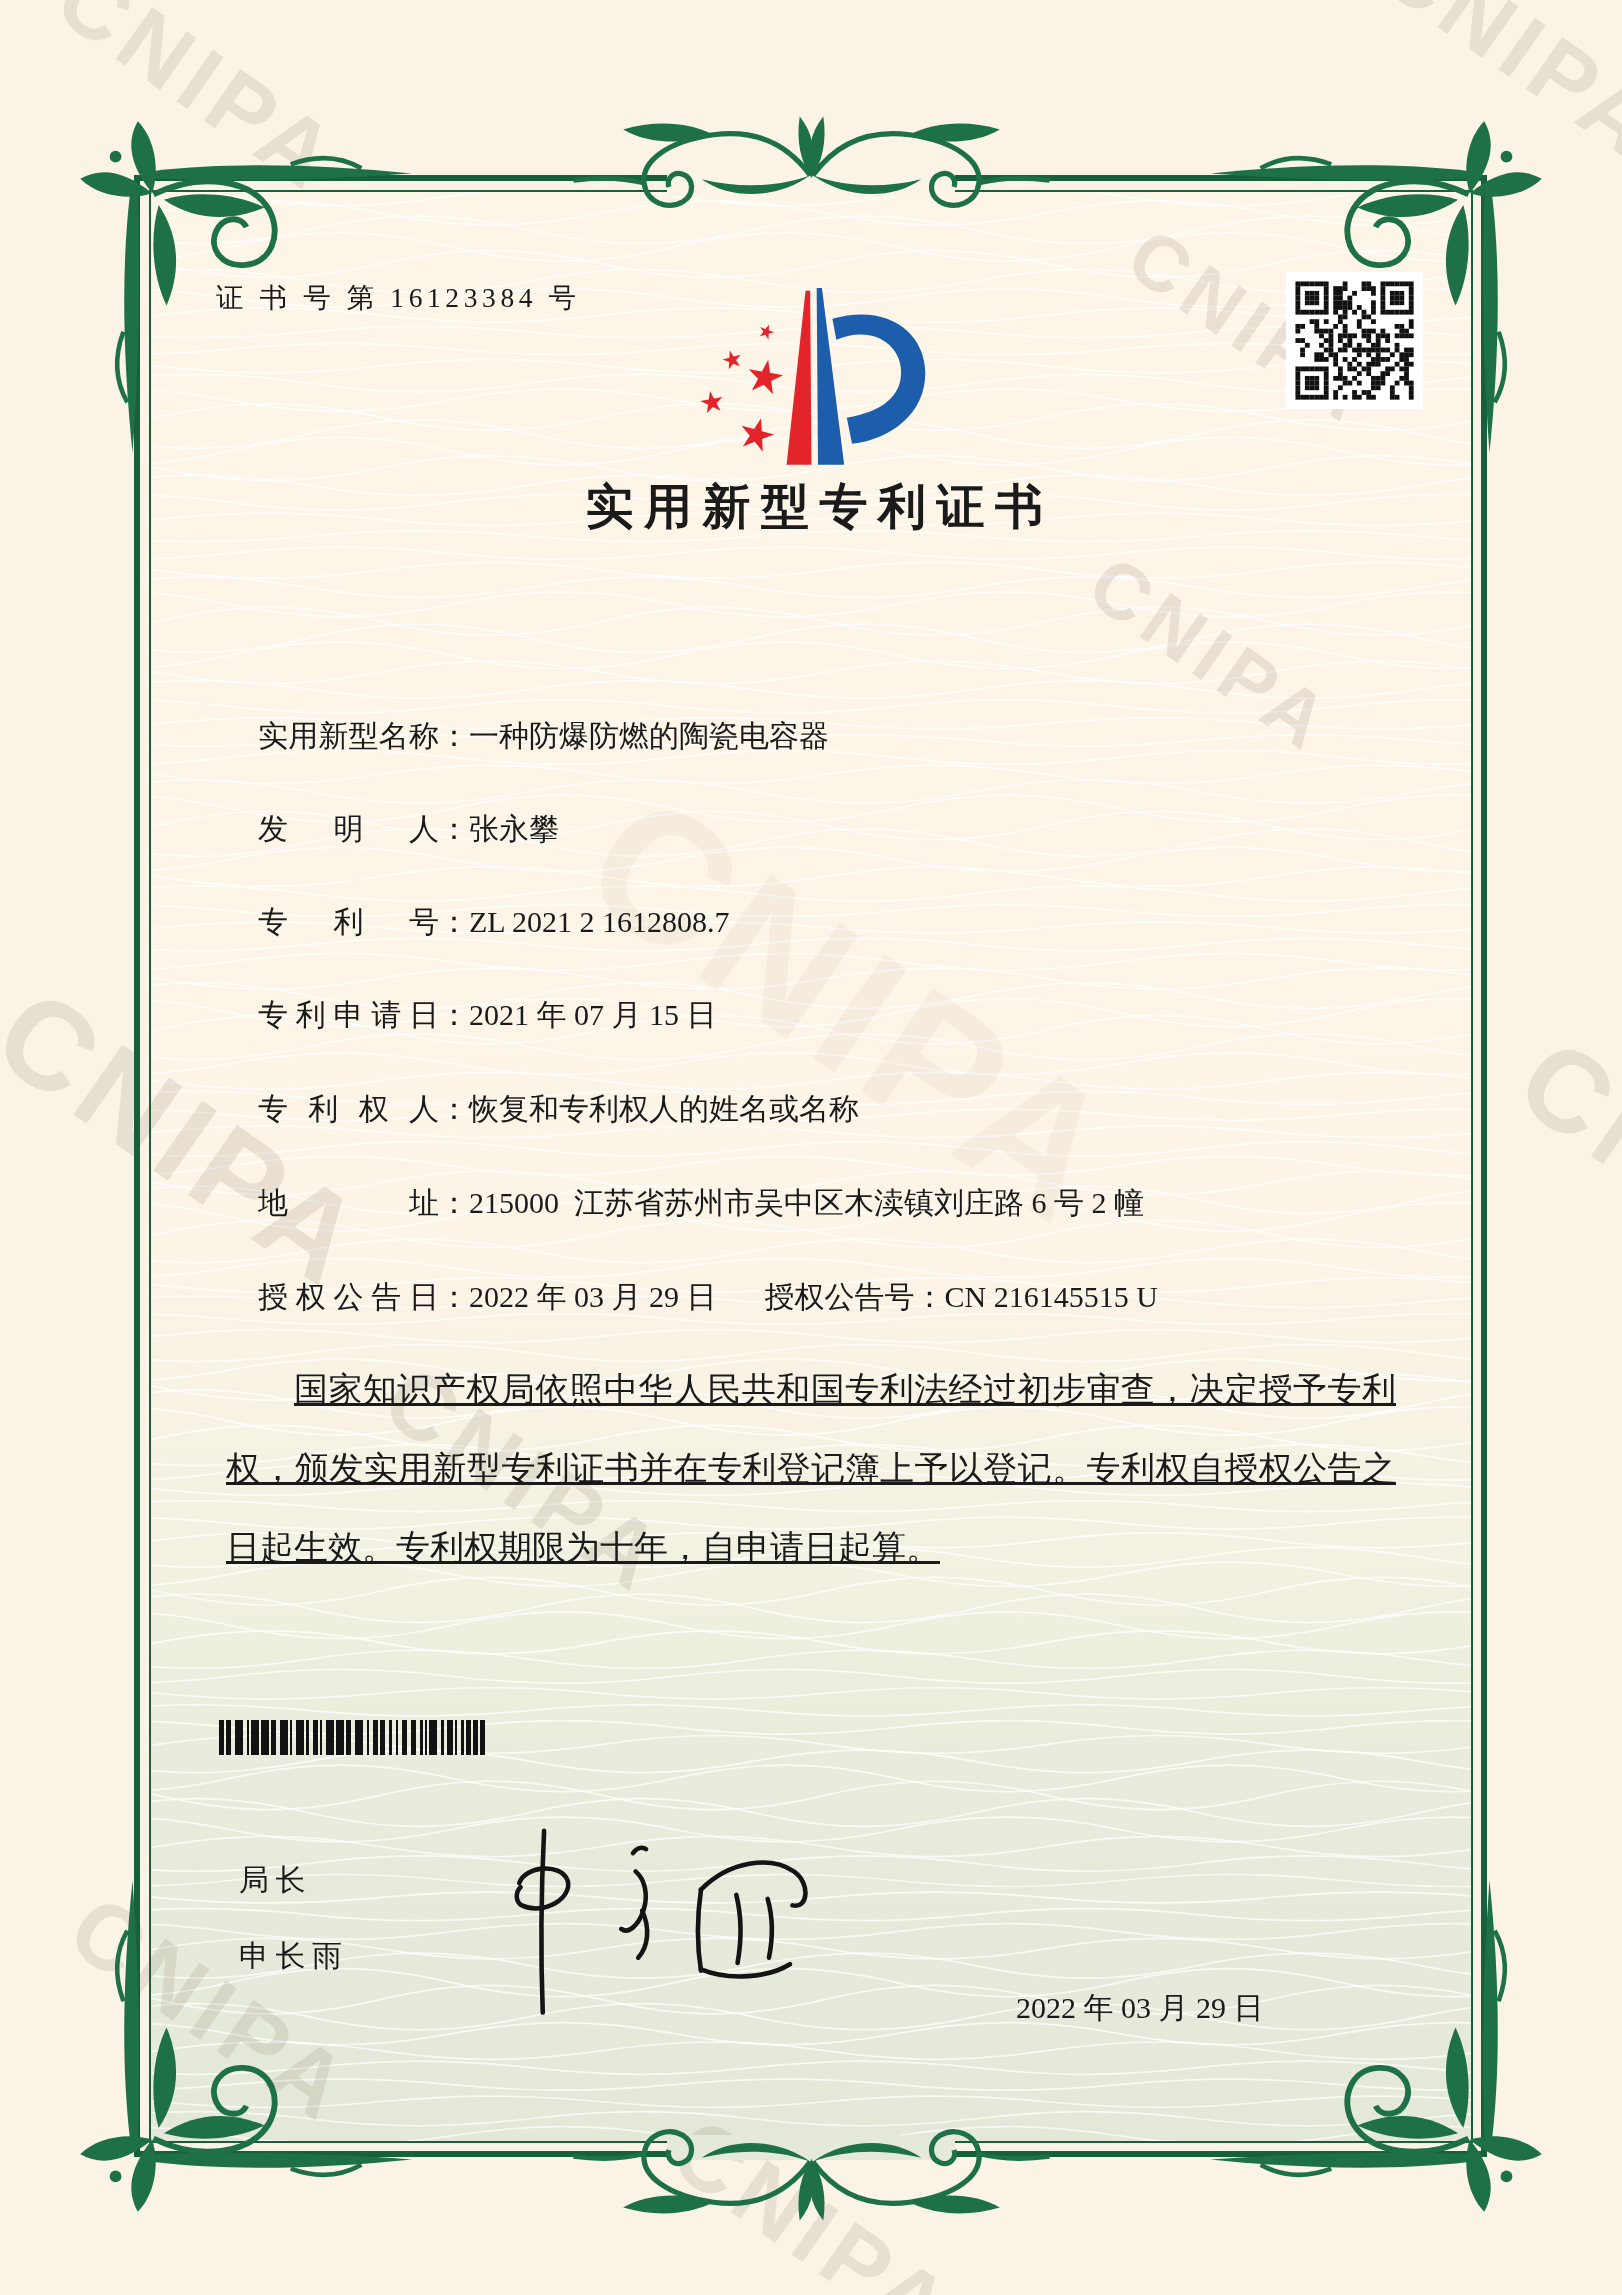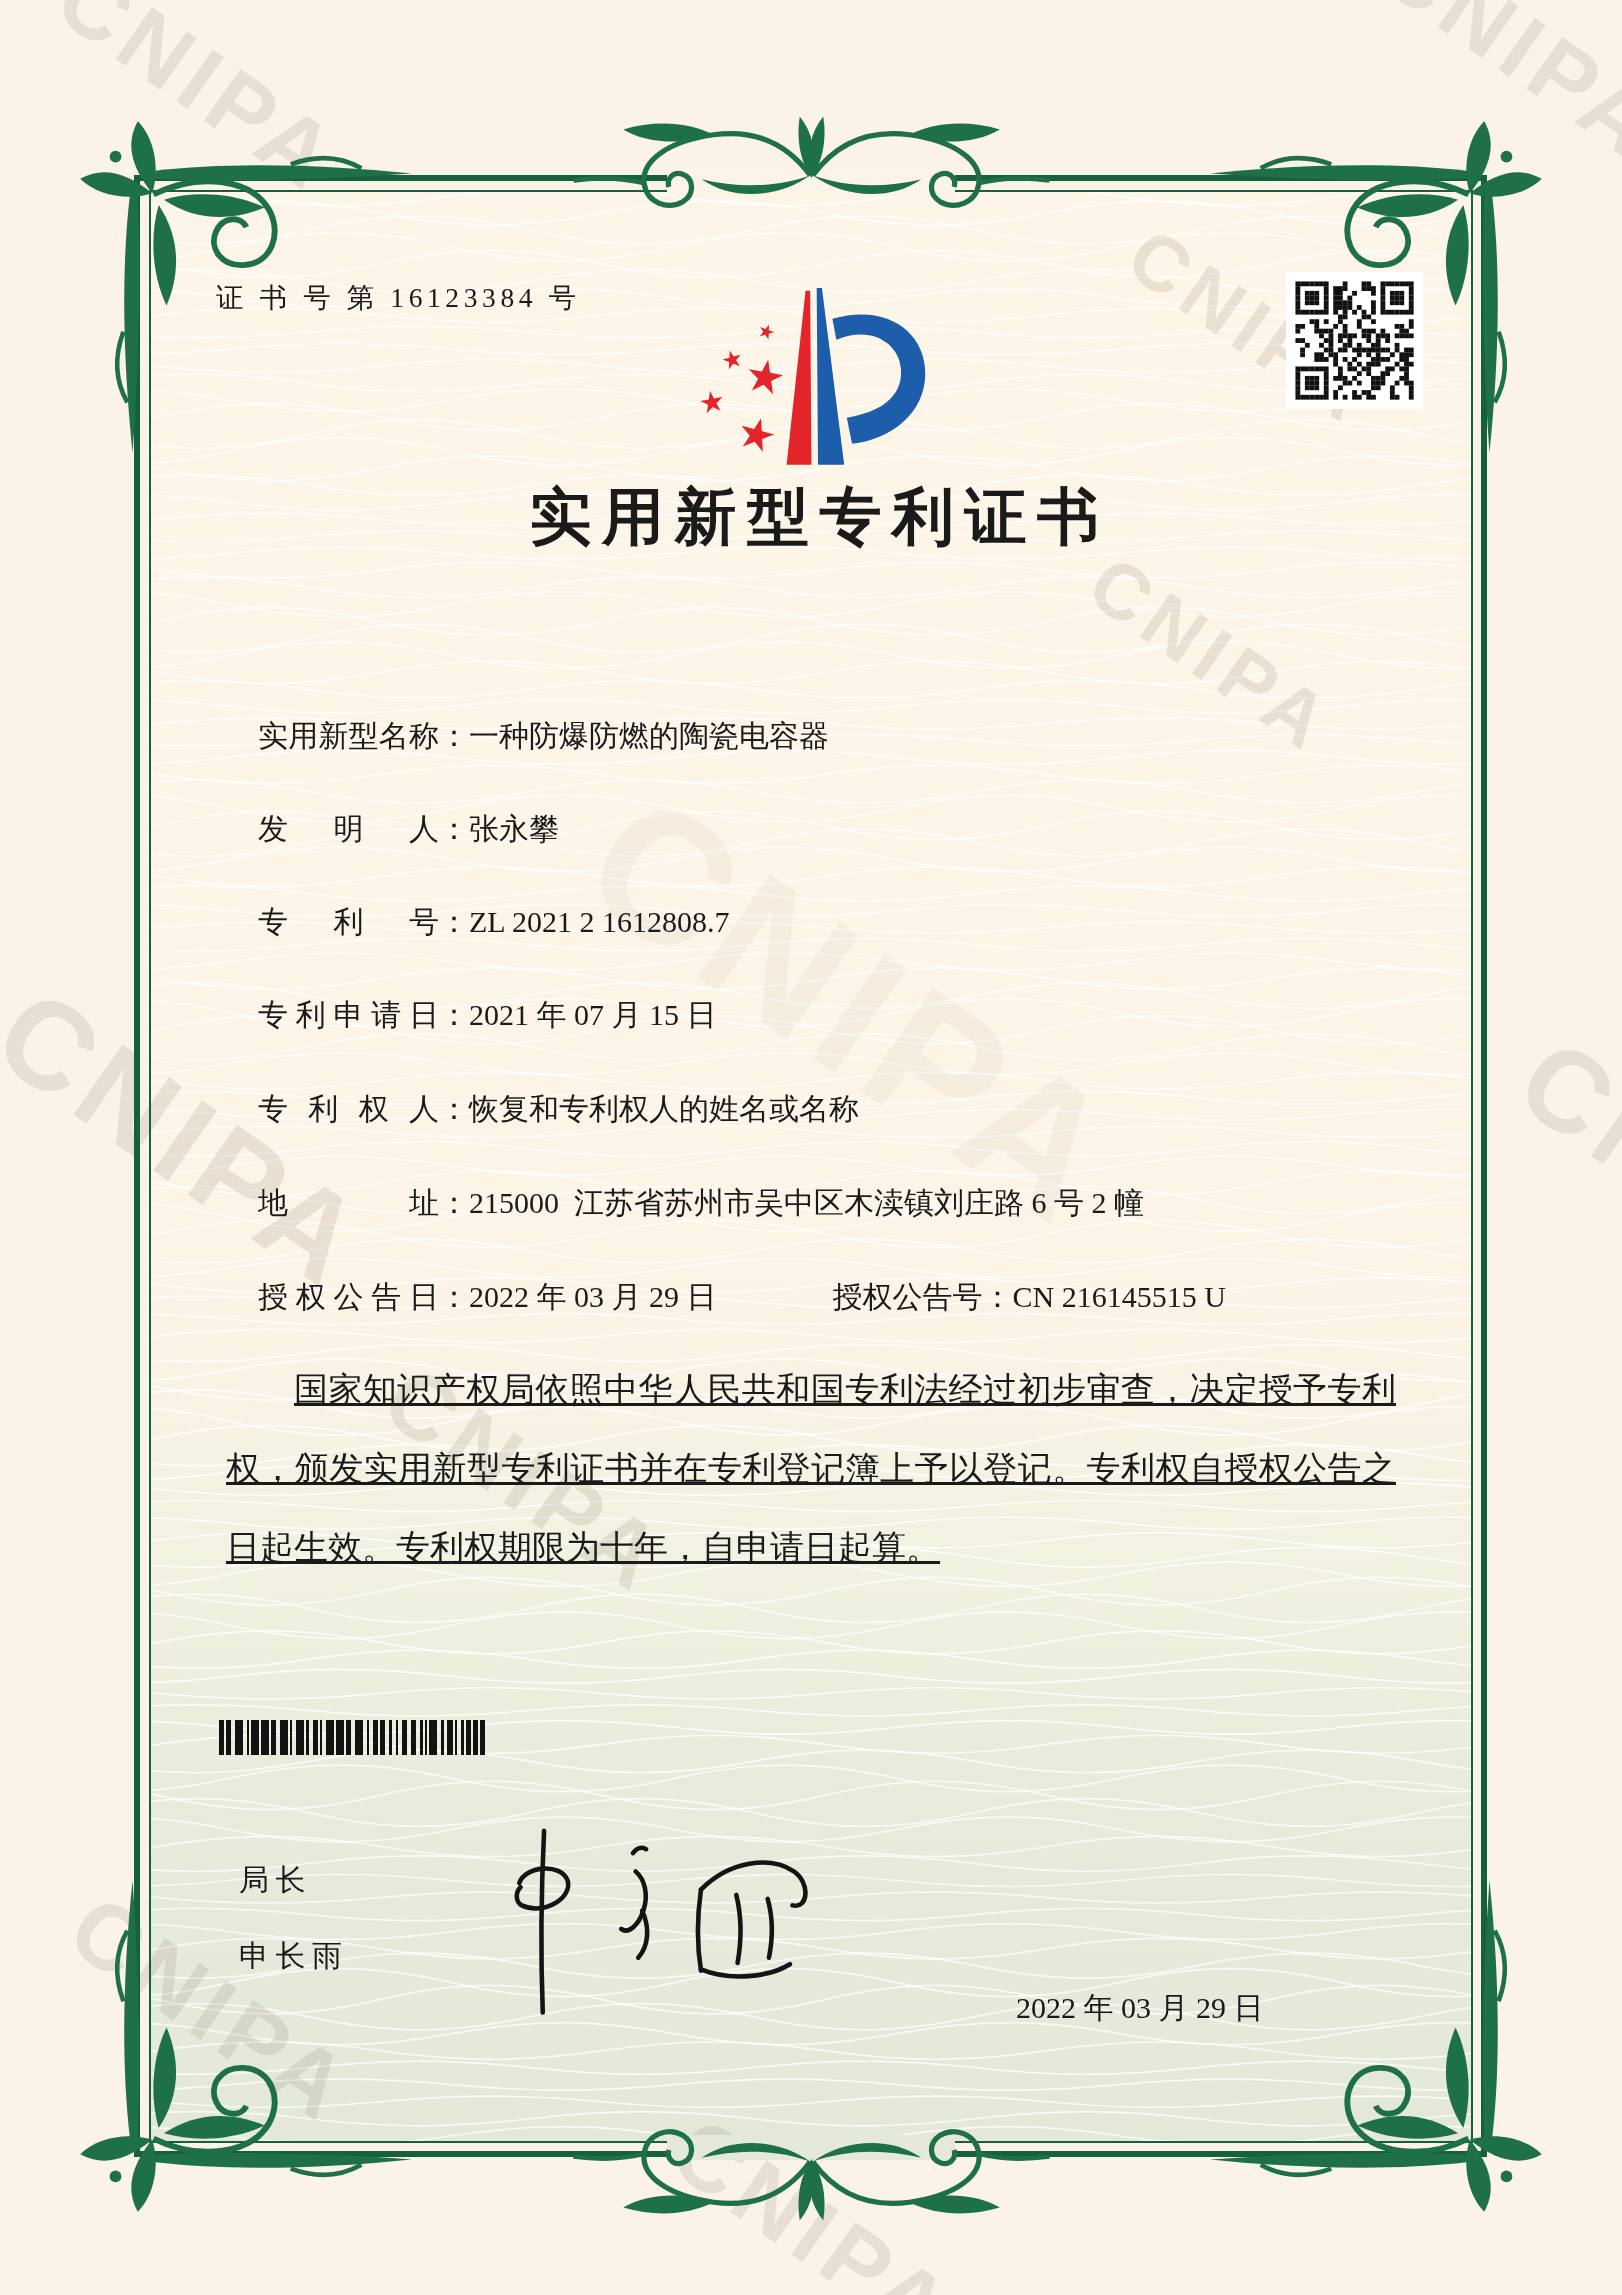--- a/index.html
+++ b/index.html
@@ -20,25 +20,25 @@
   #patch-bottom{left:667px;top:2135px;background:#e4e9d9;}
   .orn{position:absolute;overflow:visible;}
   #orn-tl{left:75px;top:116px;}
   #orn-tr{left:1207px;top:116px;transform:scaleX(-1);}
   #orn-bl{left:75px;top:1877px;transform:scaleY(-1);}
   #orn-br{left:1207px;top:1877px;transform:scale(-1,-1);}
   #orn-ct{left:563px;top:115px;}
   #orn-cb{left:563px;top:2091px;transform:scaleY(-1);}
   
   .cert-no{position:absolute;left:216px;top:280px;font-size:27.5px;letter-spacing:4.6px;white-space:pre-wrap;}
-  .title{position:absolute;left:16px;right:0;top:475px;text-align:center;font-size:62px;
+  .title{position:absolute;left:16px;right:0;top:475px;text-align:center;font-size:48px;
          font-weight:bold;letter-spacing:10.5px;}
   .row{position:absolute;left:228px;font-size:30px;white-space:pre-wrap;}
   .lbl{display:inline-block;width:181px;text-align:justify;text-align-last:justify;vertical-align:top;}
-  .pair2{margin-left:116px;}
+  .pair2{margin-left:48px;}
   .paras{position:absolute;left:226px;top:1350px;width:1170px;font-size:34px;line-height:2.33;text-align:justify;text-decoration:underline;}
   .paras p{margin:0;text-indent:2em;}
   #barcode{position:absolute;left:219px;top:1720px;width:270px;height:35px;display:flex;align-items:stretch;}
   #barcode div{background:#121212;}
   .sig-label{position:absolute;left:239px;font-size:30px;letter-spacing:6.5px;}
   #sig-role{top:1860px;}
   #sig-name{top:1936px;}
   #qr{position:absolute;left:1286px;top:272px;width:137px;height:137px;}
   #logo{position:absolute;left:695px;top:277px;width:246px;height:191px;}
   #signature{position:absolute;left:481px;top:1806px;width:370px;height:219px;}

